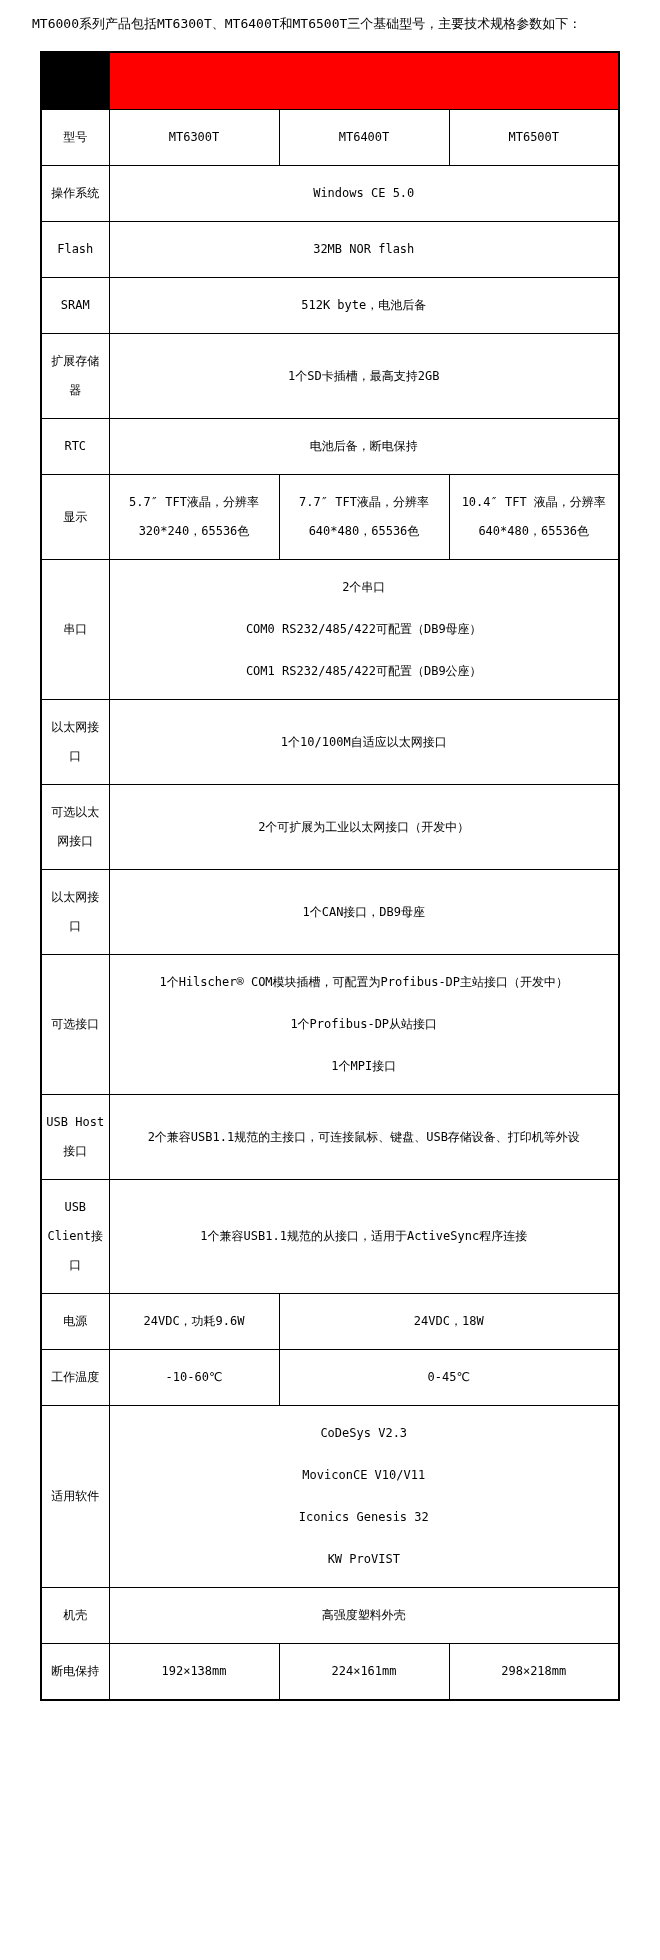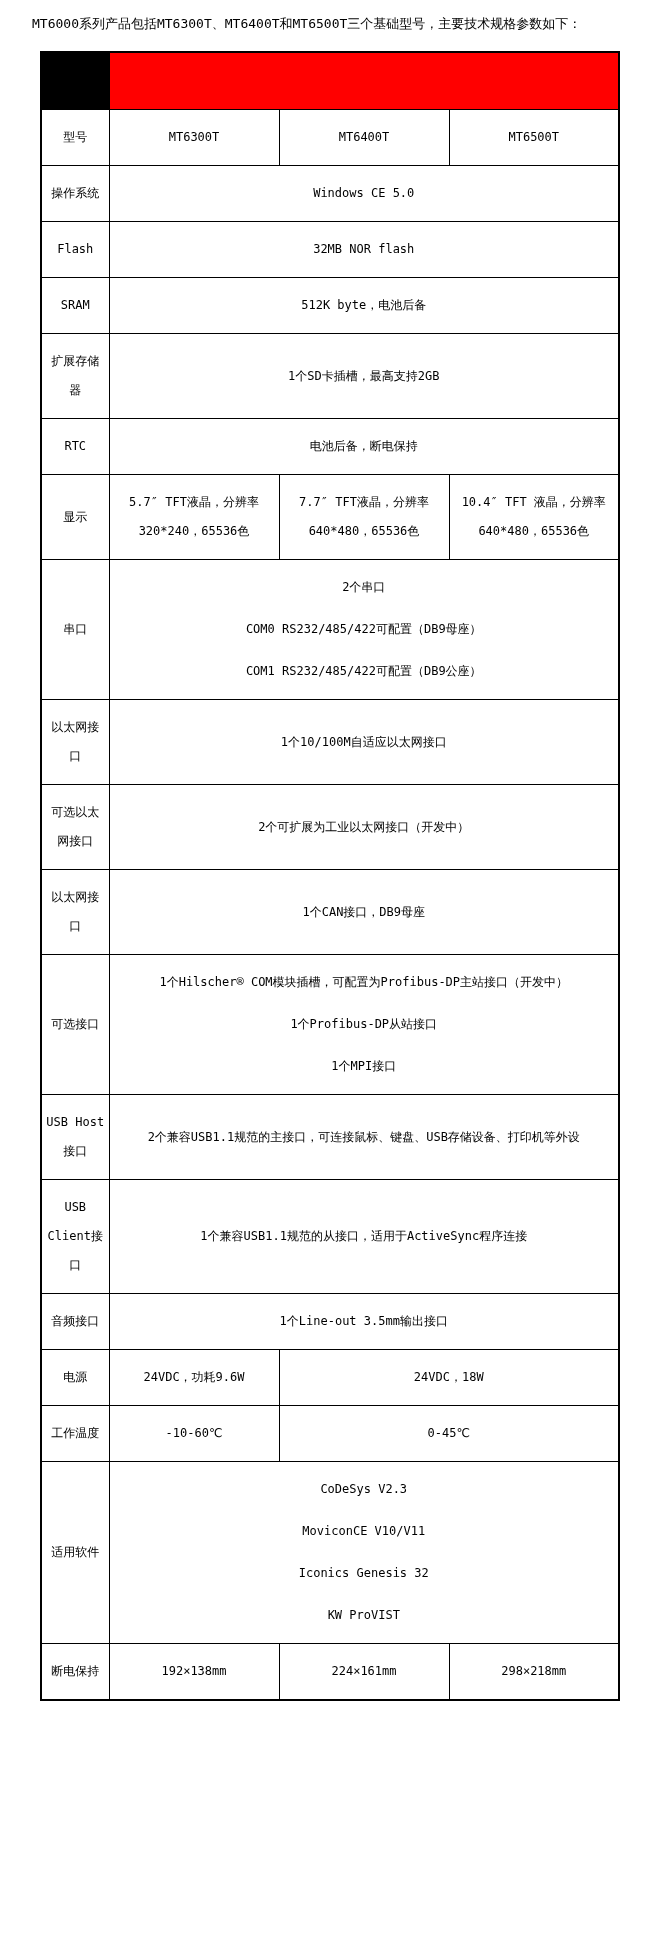--- a/index.html
+++ b/index.html
@@ -170,26 +170,20 @@
           <p>2个兼容USB1.1规范的主接口，可连接鼠标、键盘、USB存储设备、打印机等外设</p>
         </td>
       </tr>
       <tr>
         <td class="label">USB Client接口</td>
         <td class="value" colspan="3">
           <p>1个兼容USB1.1规范的从接口，适用于ActiveSync程序连接</p>
         </td>
       </tr>
       <tr>
-        <td class="label">音频接口</td>
-        <td class="value" colspan="3">
-          <p>1个Line-out 3.5mm输出接口</p>
-        </td>
-      </tr>
-      <tr>
         <td class="label">电源</td>
         <td class="value">
           <p>24VDC，功耗9.6W</p>
         </td>
         <td class="value" colspan="2">
           <p>24VDC，18W</p>
         </td>
       </tr>
       <tr>
         <td class="label">工作温度</td>
@@ -203,20 +197,26 @@
       <tr>
         <td class="label">适用软件</td>
         <td class="value" colspan="3">
           <p>CoDeSys V2.3</p>
           <p>MoviconCE V10/V11</p>
           <p>Iconics Genesis 32</p>
           <p>KW ProVIST</p>
         </td>
       </tr>
       <tr>
+        <td class="label">机壳</td>
+        <td class="value" colspan="3">
+          <p>高强度塑料外壳</p>
+        </td>
+      </tr>
+      <tr>
         <td class="label">断电保持</td>
         <td class="value">
           <p>192×138mm</p>
         </td>
         <td class="value">
           <p>224×161mm</p>
         </td>
         <td class="value">
           <p>298×218mm</p>
         </td>

